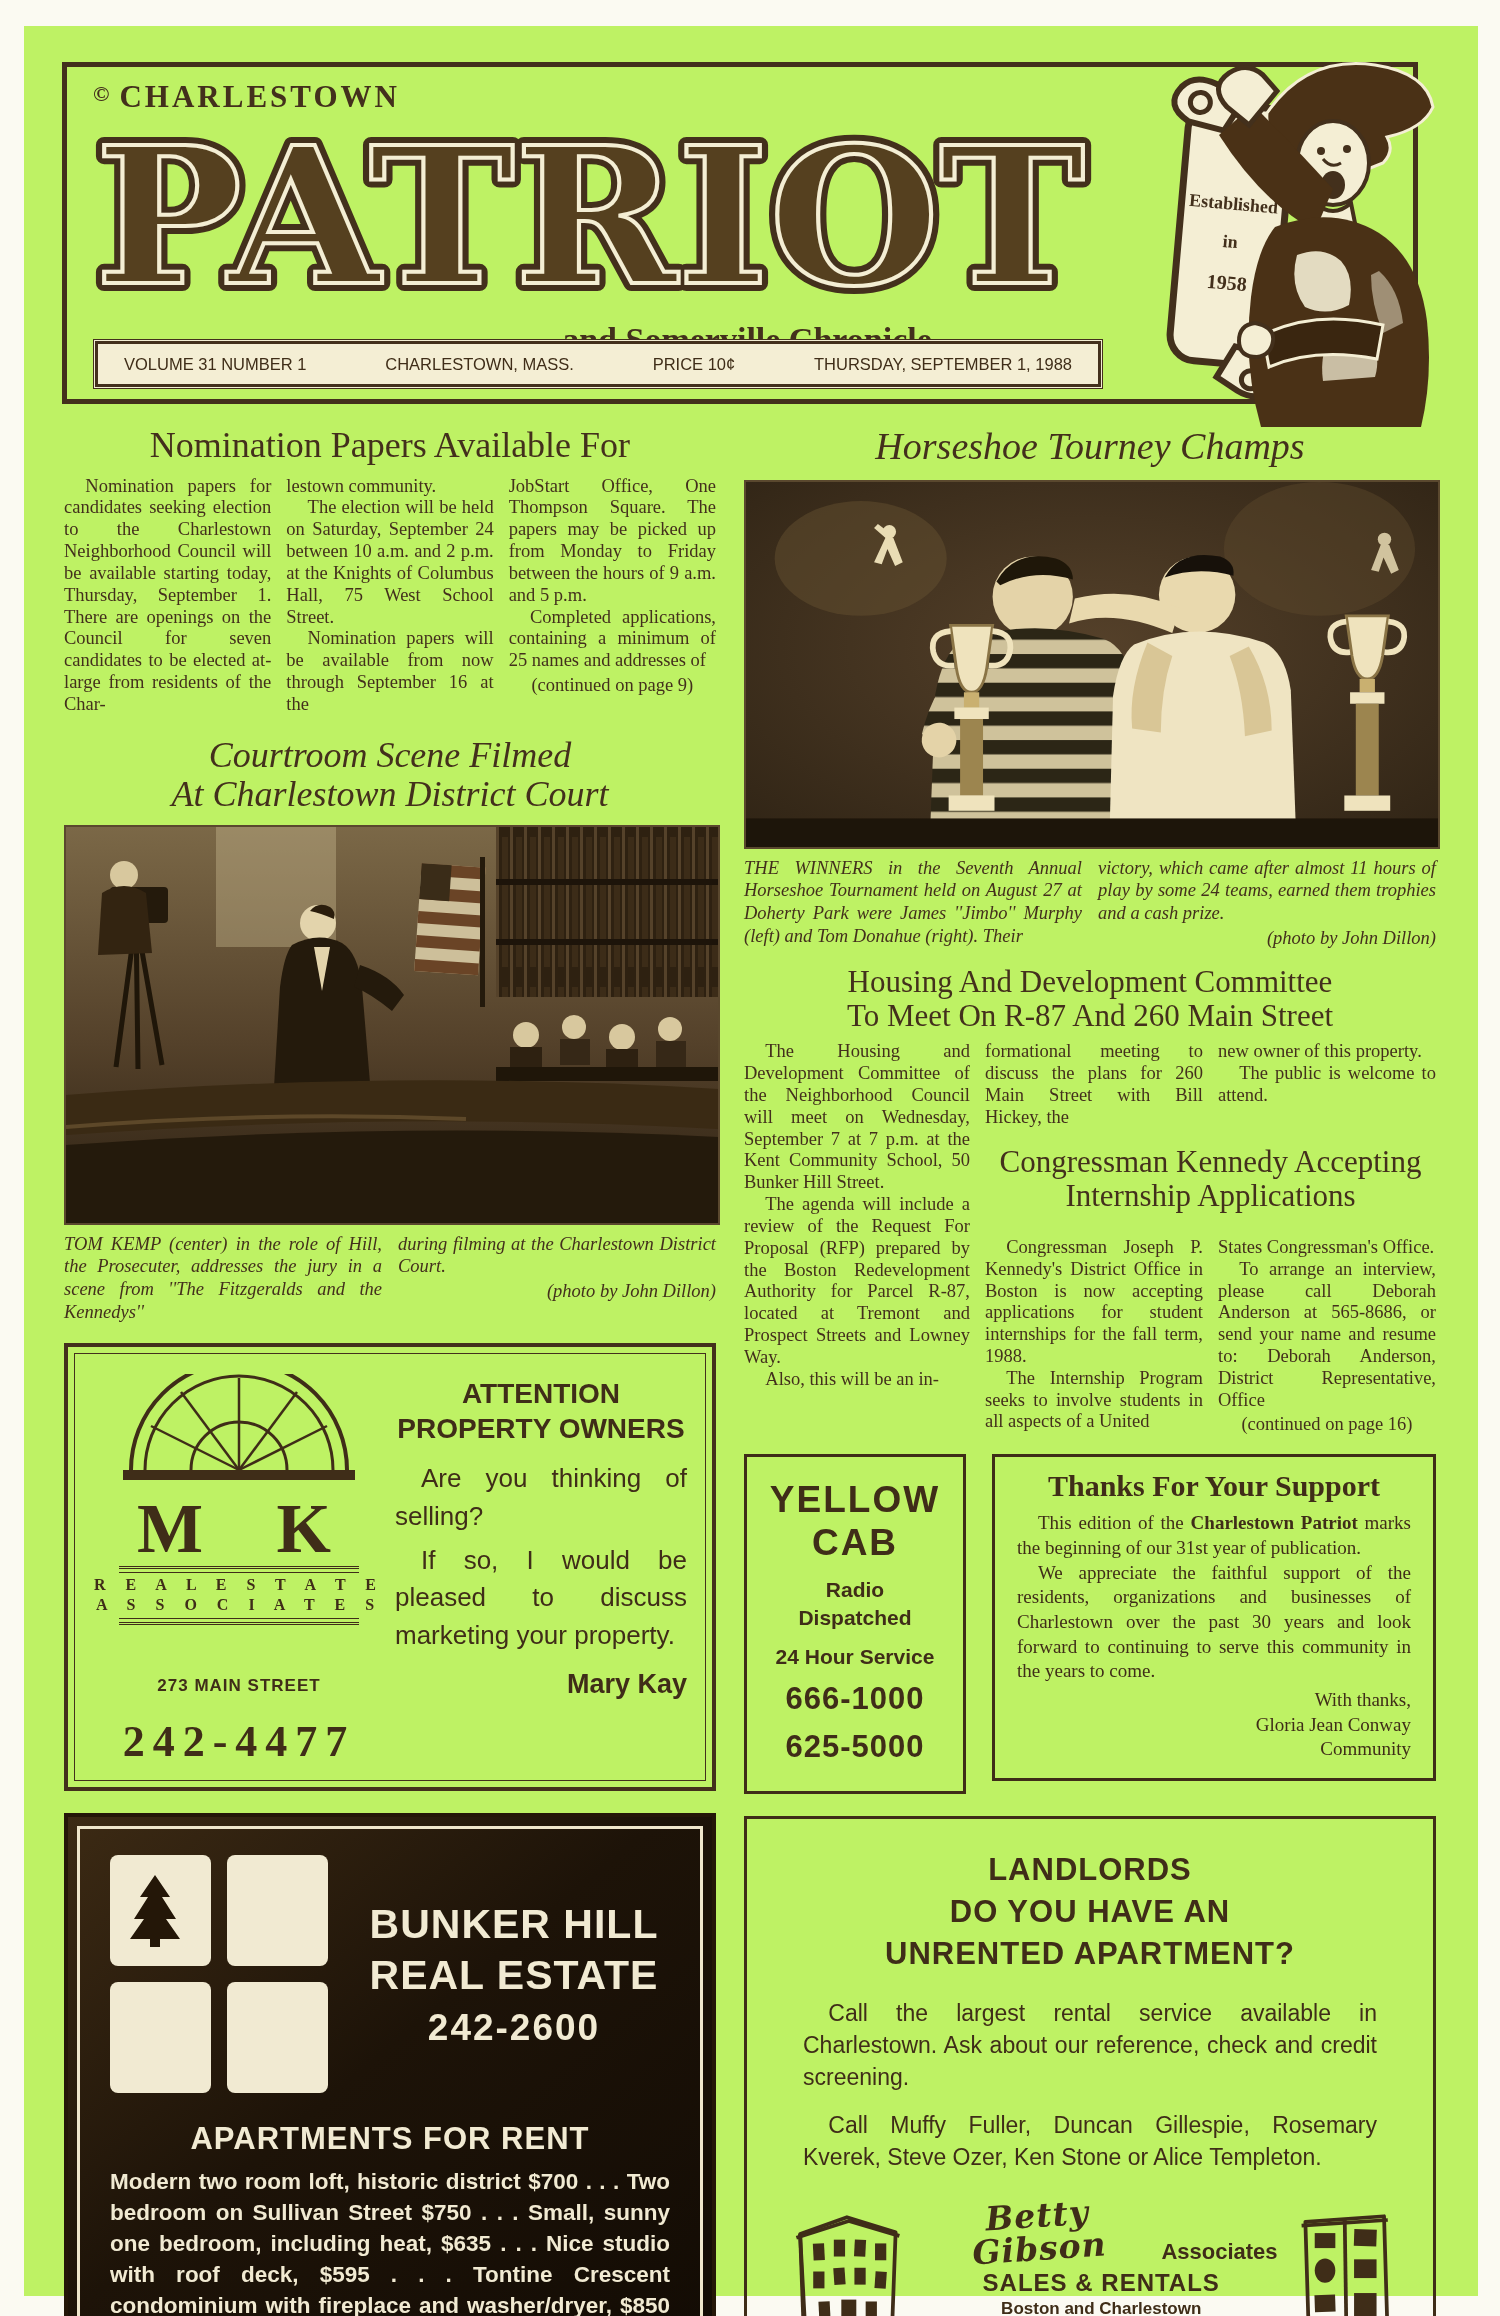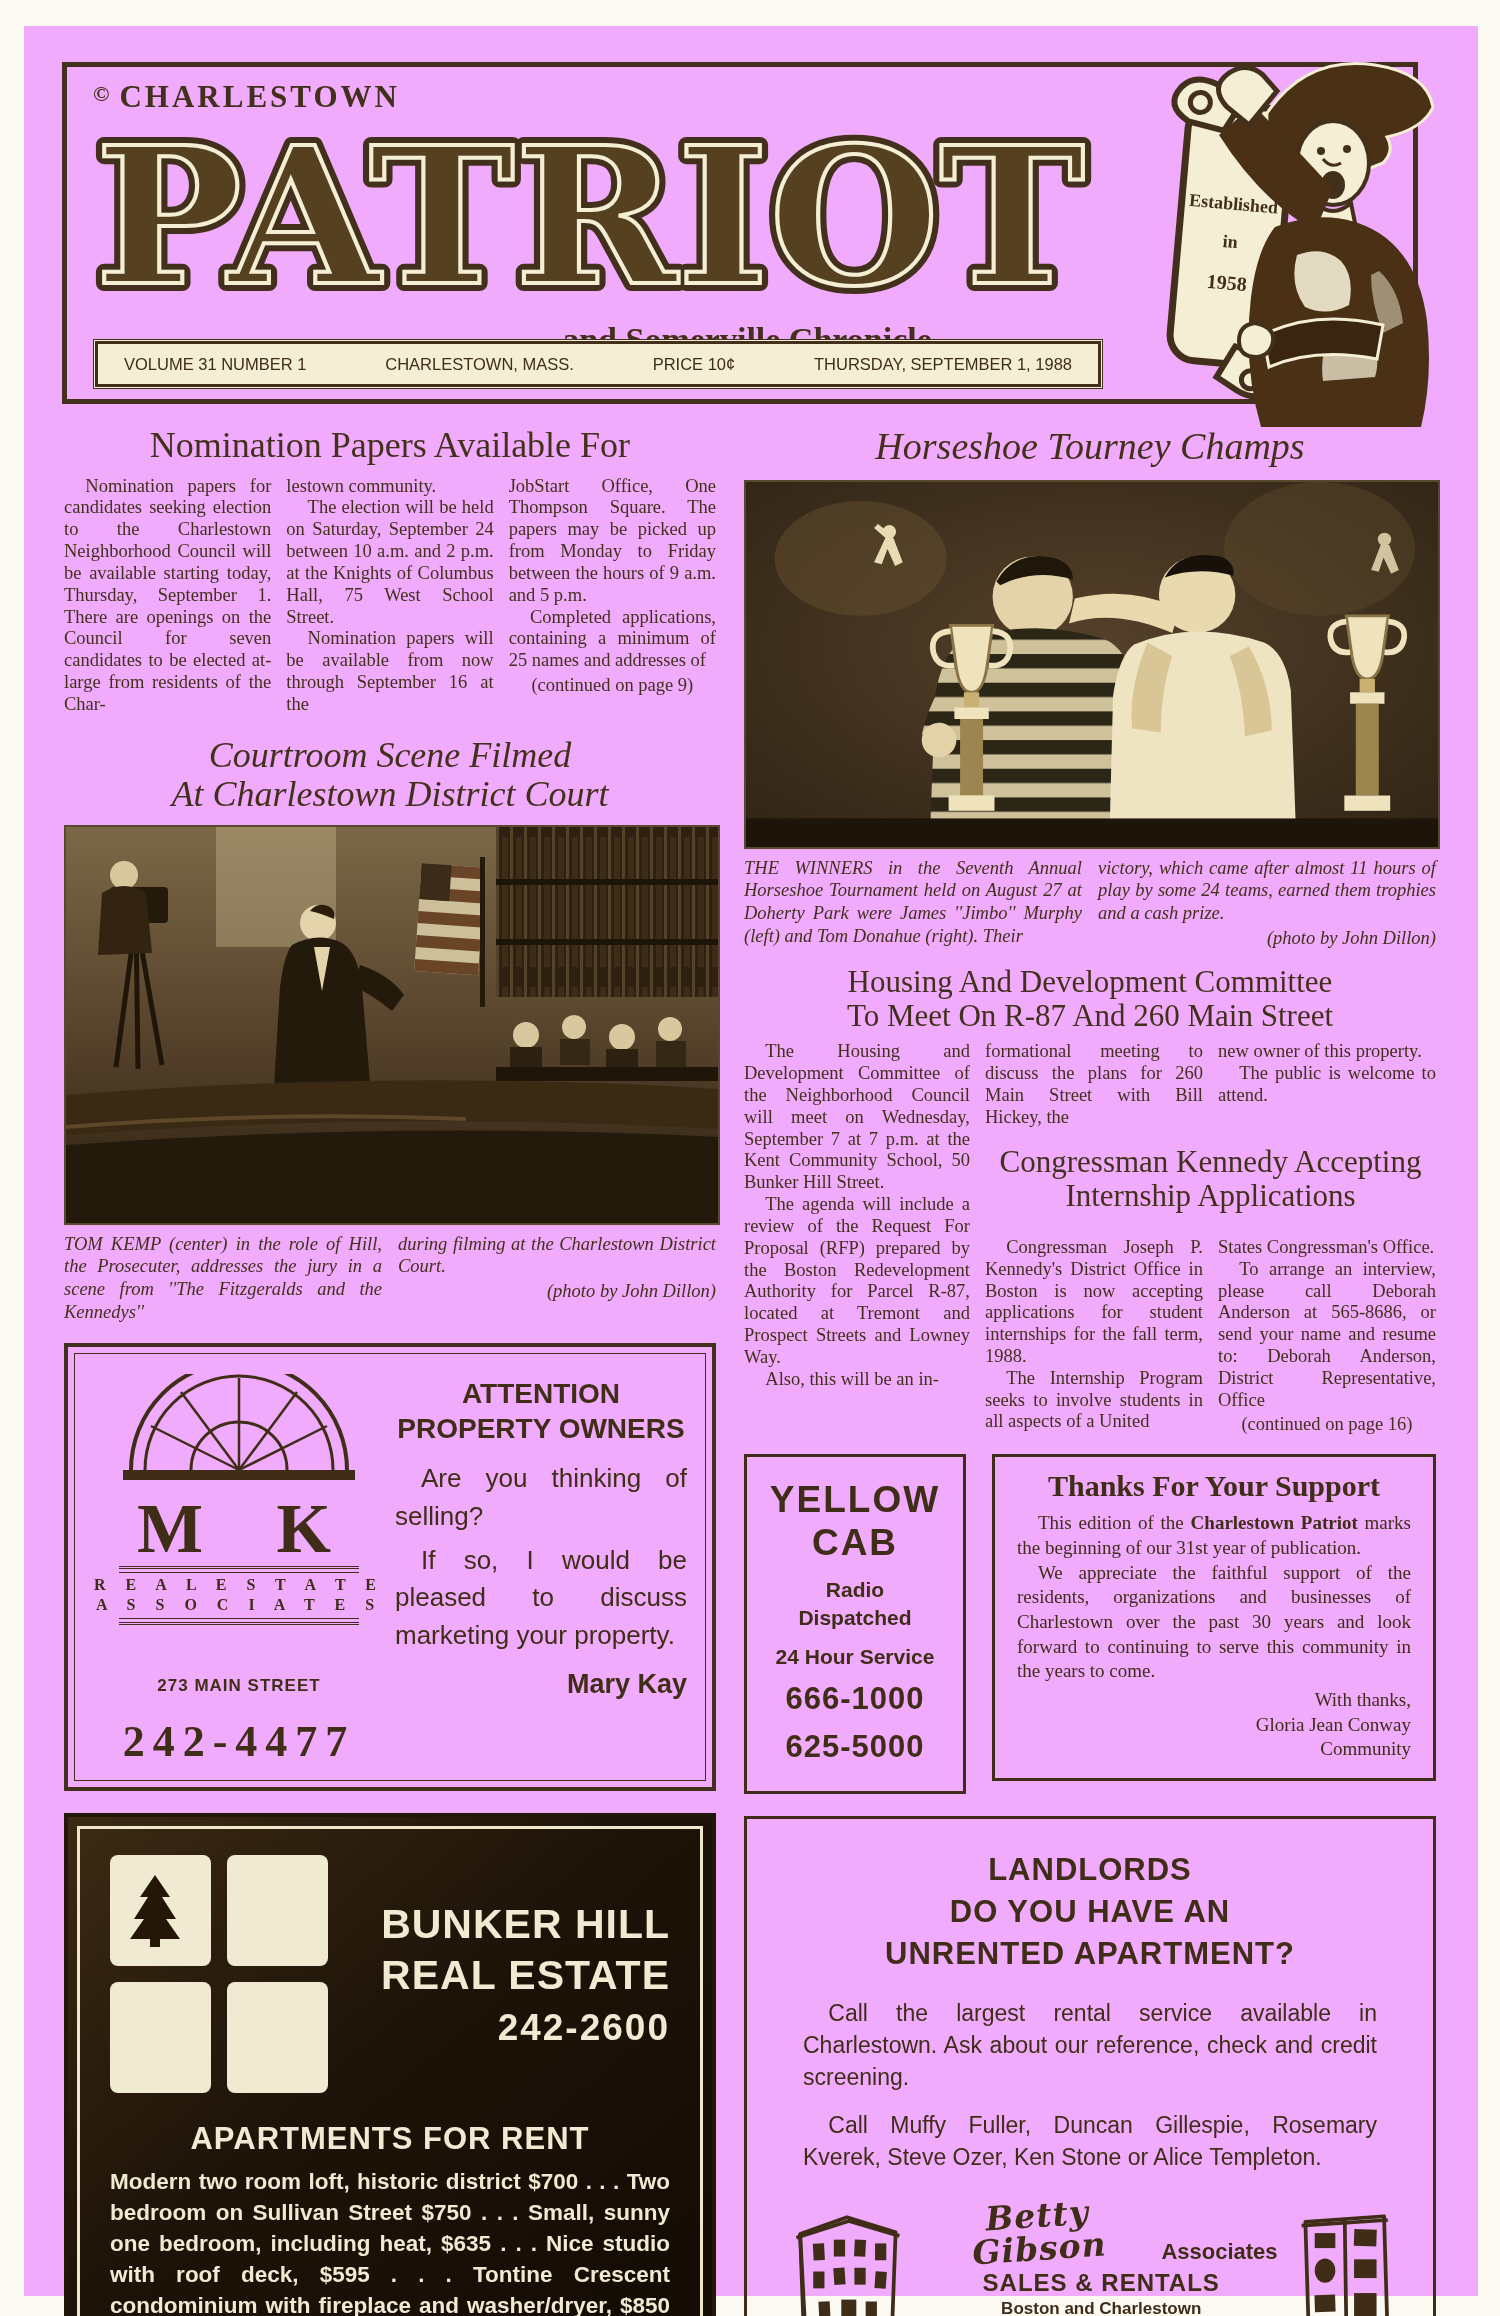--- a/index.html
+++ b/index.html
@@ -1,17 +1,17 @@
 <!DOCTYPE html>
 <html><head>
 <meta charset="utf-8">
 <style>
   html,body{margin:0;padding:0;background:#faf8ee;}
   .page-outer{position:relative;width:1500px;height:2316px;background:#fbfaf2;overflow:hidden;margin:0 auto;}
-  .page{position:absolute;left:24px;top:26px;right:22px;bottom:20px;background:#f0abfc;}
+  .page{position:absolute;left:24px;top:26px;right:22px;bottom:20px;background:#bef264;}
 
   
   .masthead{position:relative;margin:36px 60px 0 38px;height:332px;border:5px solid #43301c;}
   .mast-kicker{position:absolute;left:26px;top:14px;font:bold 31px/1 "Liberation Serif","DejaVu Serif",serif;letter-spacing:3px;color:#43301c;}
   .mast-kicker .copy{font-size:22px;vertical-align:6px;margin-right:10px;letter-spacing:0;}
   .mast-title-svg{position:absolute;left:8px;top:44px;width:1040px;height:215px;}
   .mast-sub{position:absolute;left:400px;top:256px;width:560px;text-align:center;font:bold 34px/1 "Liberation Serif","DejaVu Serif",serif;color:#43301c;}
   .volume-strip{position:absolute;left:28px;right:312px;bottom:12px;border:3px solid #43301c;box-shadow:0 0 0 1px #f4eed4,0 0 0 2px #43301c;display:flex;align-items:center;justify-content:space-between;padding:12px 26px;font:16.5px/1 "Liberation Sans","DejaVu Sans",sans-serif;color:#3f2d18;background:#f4eed4;gap:36px;}
   .patriot-fig{position:absolute;right:-22px;top:-32px;width:308px;height:392px;z-index:3;}
 
@@ -59,21 +59,21 @@
   .mk-right p{font-size:26px;line-height:1.45;margin:0 0 6px;text-indent:1em;text-align:justify;}
   .mk-sign{text-align:right;font-weight:bold;font-size:27px;margin-top:14px;}
 
   
   .bh-box{margin-top:22px;background:linear-gradient(140deg,#3c2a14 0%,#1d1308 45%,#120b04 100%);border:4px solid #241708;padding:9px;}
   .bh-inner{border:3px solid #efe6cb;padding:26px 30px 22px;}
   .bh-top{display:flex;gap:30px;align-items:center;}
   .bh-logo{width:218px;height:238px;flex:none;display:grid;grid-template-columns:1fr 1fr;grid-template-rows:1fr 1fr;gap:16px;}
   .bh-pane{background:#f1ead2;border-radius:8px;position:relative;}
   .bh-pane svg{position:absolute;left:14px;top:20px;}
-  .bh-name{flex:1;text-align:right;color:#f1ead2;font-family:"Liberation Sans","DejaVu Sans",sans-serif;font-weight:bold;}
+  .bh-name{flex:1;text-align:center;color:#f1ead2;font-family:"Liberation Sans","DejaVu Sans",sans-serif;font-weight:bold;}
   .bh-name .l{font-size:41px;line-height:1.25;letter-spacing:1px;}
   .bh-name .ph{font-size:37px;margin-top:6px;letter-spacing:2px;}
   .bh-sub{margin-top:30px;text-align:center;color:#f1ead2;font:bold 31px/1 "Liberation Sans","DejaVu Sans",sans-serif;letter-spacing:1px;}
   .bh-list{margin-top:12px;color:#f1ead2;font:bold 22.5px/1.38 "Liberation Sans","DejaVu Sans",sans-serif;text-align:justify;}
 
   
   .row2{display:flex;gap:26px;margin-top:18px;align-items:flex-start;}
   .cab-box{width:204px;flex:none;border:3px solid #3f2d18;text-align:center;padding:22px 6px 26px;color:#3f2d18;font-family:"Liberation Sans","DejaVu Sans",sans-serif;}
   .cab-name{font-weight:bold;font-size:37px;line-height:1.15;letter-spacing:2px;}
   .cab-sub{font-weight:bold;font-size:21px;line-height:1.3;margin-top:12px;}

